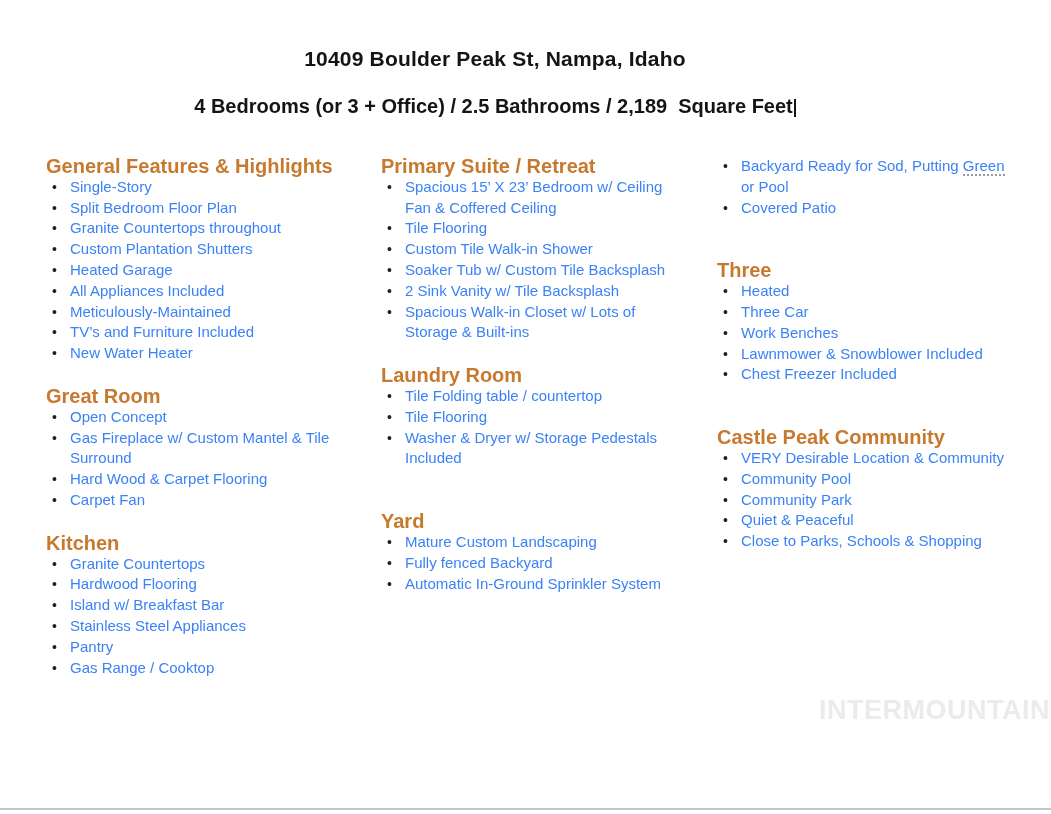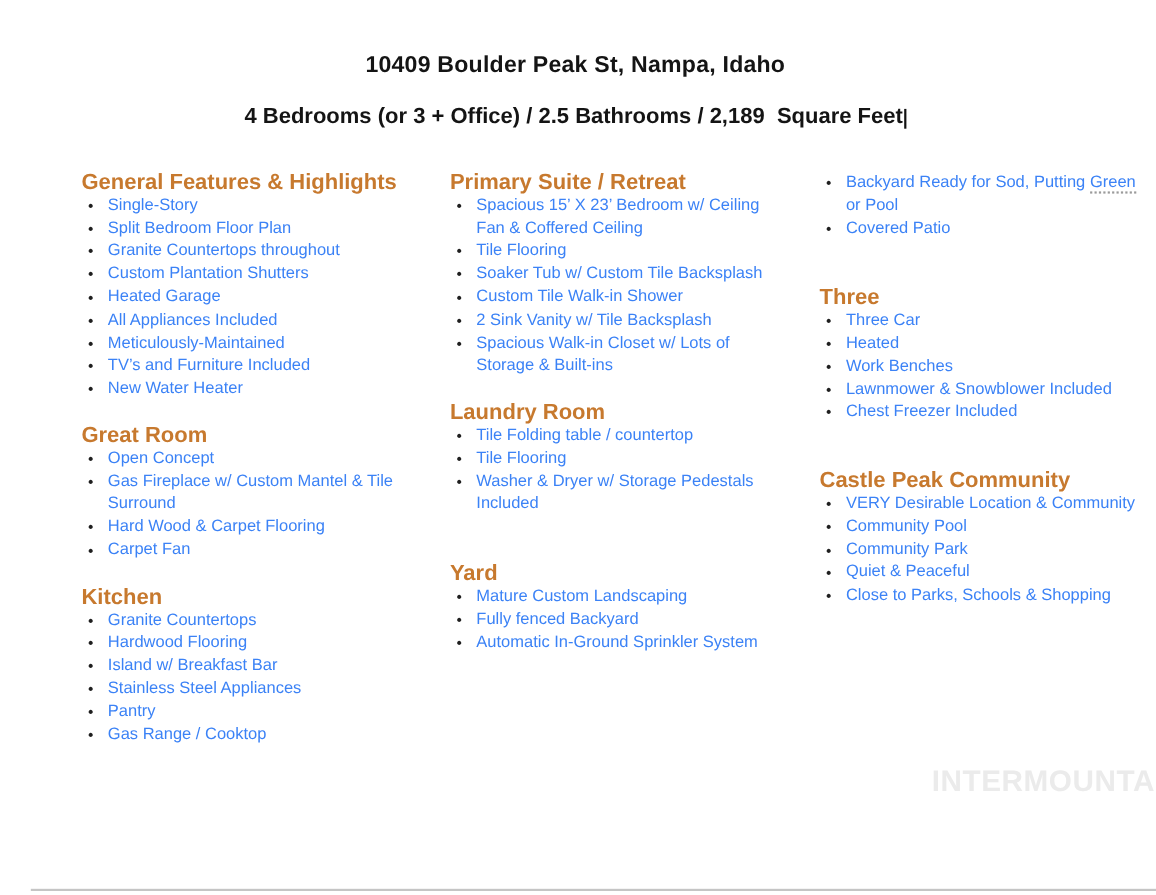--- a/index.html
+++ b/index.html
@@ -1,18 +1,18 @@
 <!DOCTYPE html>
 <html><head>
 <meta charset="utf-8">
 <style>
   * { margin:0; padding:0; box-sizing:border-box; }
   html,body { width:1051px; height:814px; background:#ffffff; overflow:hidden; }
   body { font-family:"Liberation Sans", sans-serif; color:#212121; }
-  .doc-canvas { position:relative; width:990px; height:814px; background:#ffffff;margin-left:28px; }
+  .doc-canvas { position:relative; width:990px; height:814px; background:#ffffff; }
 
   .doc-title {
     position:absolute; top:47px; left:0; width:100%;
     text-align:center; font-size:21px; font-weight:bold; color:#141414;
     letter-spacing:0.2px;
   }
   .doc-subtitle {
     position:absolute; top:95px; left:0; width:100%;
     text-align:center; font-size:20px; font-weight:bold; color:#141414;
     white-space:pre;
@@ -100,22 +100,22 @@
           <li>Gas Range / Cooktop</li>
         </ul>
       </div>
     </div>
   <div class="col col-middle">
       <div class="section">
         <div class="heading">Primary Suite / Retreat</div>
         <ul>
           <li>Spacious 15’ X 23’ Bedroom w/ Ceiling Fan &amp; Coffered Ceiling</li>
           <li>Tile Flooring</li>
+          <li>Custom Tile Walk-in Shower</li>
           <li>Soaker Tub w/ Custom Tile Backsplash</li>
-          <li>Custom Tile Walk-in Shower</li>
           <li>2 Sink Vanity w/ Tile Backsplash</li>
           <li>Spacious Walk-in Closet w/ Lots of Storage &amp; Built-ins</li>
         </ul>
       </div>
       <div class="section gap">
         <div class="heading">Laundry Room</div>
         <ul>
           <li>Tile Folding table / countertop</li>
           <li>Tile Flooring</li>
           <li>Washer &amp; Dryer w/ Storage Pedestals Included</li>
@@ -133,22 +133,22 @@
   <div class="col col-right">
       <div class="section">
         <ul>
           <li><span>Backyard Ready for Sod, Putting </span><span class="squiggle">Green</span><span> or Pool</span></li>
           <li>Covered Patio</li>
         </ul>
       </div>
       <div class="section gap-lg">
         <div class="heading">Three</div>
         <ul>
+          <li>Heated</li>
           <li>Three Car</li>
-          <li>Heated</li>
           <li>Work Benches</li>
           <li>Lawnmower &amp; Snowblower Included</li>
           <li>Chest Freezer Included</li>
         </ul>
       </div>
       <div class="section gap-lg">
         <div class="heading">Castle Peak Community</div>
         <ul>
           <li>VERY Desirable Location &amp; Community</li>
           <li>Community Pool</li>

